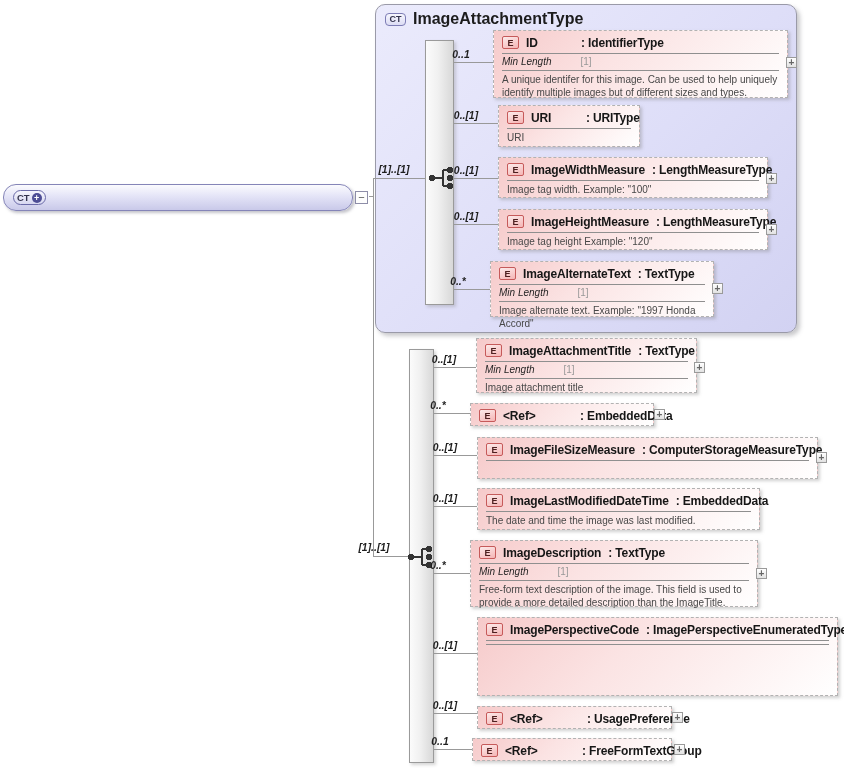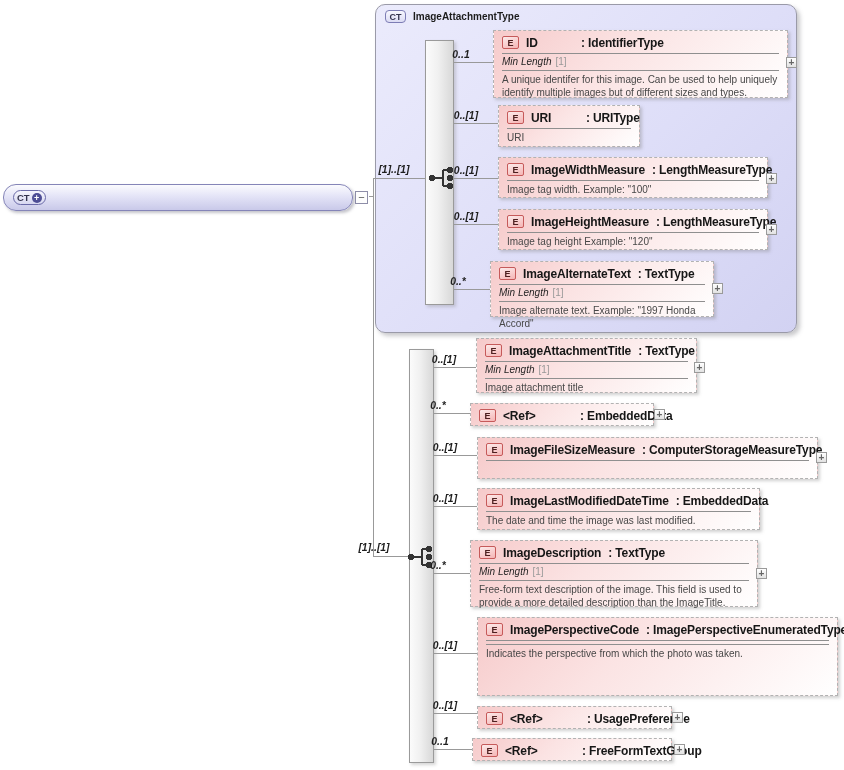--- a/index.html
+++ b/index.html
@@ -6,21 +6,21 @@
   *{box-sizing:border-box;}
   .canvas{position:relative;width:844px;height:770px;background:#ffffff;overflow:hidden;
           font-family:"Liberation Sans","DejaVu Sans",sans-serif;}
 
   
   .container-box{position:absolute;left:375px;top:4px;width:422px;height:329px;z-index:0;
     border:1px solid #9a9aa8;border-radius:10px;
     background:linear-gradient(135deg,#ebebfc 0%,#dedef8 55%,#d2d2f2 100%);
     box-shadow:3px 3px 4px rgba(100,100,110,.35);}
   .container-header{position:absolute;left:9px;top:5px;display:flex;align-items:center;gap:7px;}
-  .container-title{font-weight:bold;font-size:10px;color:#1c1c1c;}
+  .container-title{font-weight:bold;font-size:16px;color:#1c1c1c;}
 
   
   .ct-badge{display:inline-flex;align-items:center;justify-content:center;
     width:21px;height:13px;border:1px solid #7d7db5;border-radius:4px;
     background:linear-gradient(#f7f7fe,#dcdcf4);font-size:9px;font-weight:bold;color:#33334d;}
   .root-ct{display:inline-flex;align-items:center;gap:2px;border:1.3px solid #6a6aa8;
     border-radius:8px;background:linear-gradient(#f5f5fd,#d8d8f1);padding:0 3px;height:15px;}
   .root-ct .ct-txt{font-size:9.5px;font-weight:bold;color:#33334d;}
   .plus-circle{display:inline-block;width:10px;height:10px;border-radius:50%;
     background:#4d4d94;color:#fff;font-size:9px;line-height:10px;text-align:center;font-weight:bold;}
@@ -57,21 +57,21 @@
   .el-box{position:absolute;z-index:3;border:1px dashed #b2b2b2;
     background:linear-gradient(135deg,#f6caca 0%,#fbe3e3 40%,#ffffff 100%);
     box-shadow:2px 2px 3px rgba(120,120,120,.35);}
   .el-header{display:flex;align-items:center;gap:7px;padding:4px 8px 0 8px;height:19px;}
   .el-name{font-weight:bold;font-size:12px;color:#161616;white-space:nowrap;letter-spacing:-.15px;}
   .el-name.short{min-width:48px;}
   .el-name.refname{min-width:70px;}
   .el-type{font-weight:bold;font-size:12px;color:#161616;white-space:nowrap;letter-spacing:-.15px;}
   .sep{border-top:1px solid #8f8f8f;margin:3px 8px 2px 8px;}
   .facet-row{display:flex;align-items:flex-start;padding:0 8px;font-size:10px;}
-  .facet-label{font-style:italic;color:#1f1f1f;margin-right:4px;white-space:nowrap;}
+  .facet-label{font-style:italic;color:#1f1f1f;margin-right:29px;white-space:nowrap;}
   .facet-value{color:#999;}
   .enum-list{display:flex;flex-direction:column;line-height:11.5px;color:#999;font-size:10px;}
   .el-ann{padding:1px 8px 3px 8px;font-size:10px;color:#474747;line-height:12.5px;}
   .slim .el-header{padding-top:4px;}
 
   
   .plus{position:absolute;width:11px;height:11px;border:1px solid #9a9a9a;z-index:5;
     background:linear-gradient(#ffffff,#e2e2e2);color:#666;font-size:10px;line-height:9px;
     text-align:center;font-weight:bold;}
 </style>
@@ -284,21 +284,20 @@
   </div>
 
   <div class="el-box" style="left:477px;top:617px;width:361px;height:79px;">
     <div class="el-header">
         <span class="e-badge">E</span>
         <span class="el-name">ImagePerspectiveCode</span>
         <span class="el-type">: ImagePerspectiveEnumeratedType</span>
       </div>
     <div class="sep"></div>
     <div class="sep"></div>
-    <div class="el-ann">Indicates the perspective from which the photo was taken.</div>
   </div>
 
   <div class="el-box slim" style="left:477px;top:706px;width:195px;height:23px;">
     <div class="el-header">
         <span class="e-badge">E</span>
         <span class="el-name refname">&lt;Ref&gt;</span>
         <span class="el-type">: UsagePreference</span>
       </div>
     <div class="plus" style="top:5px;right:-12px;">+</div>
   </div>

